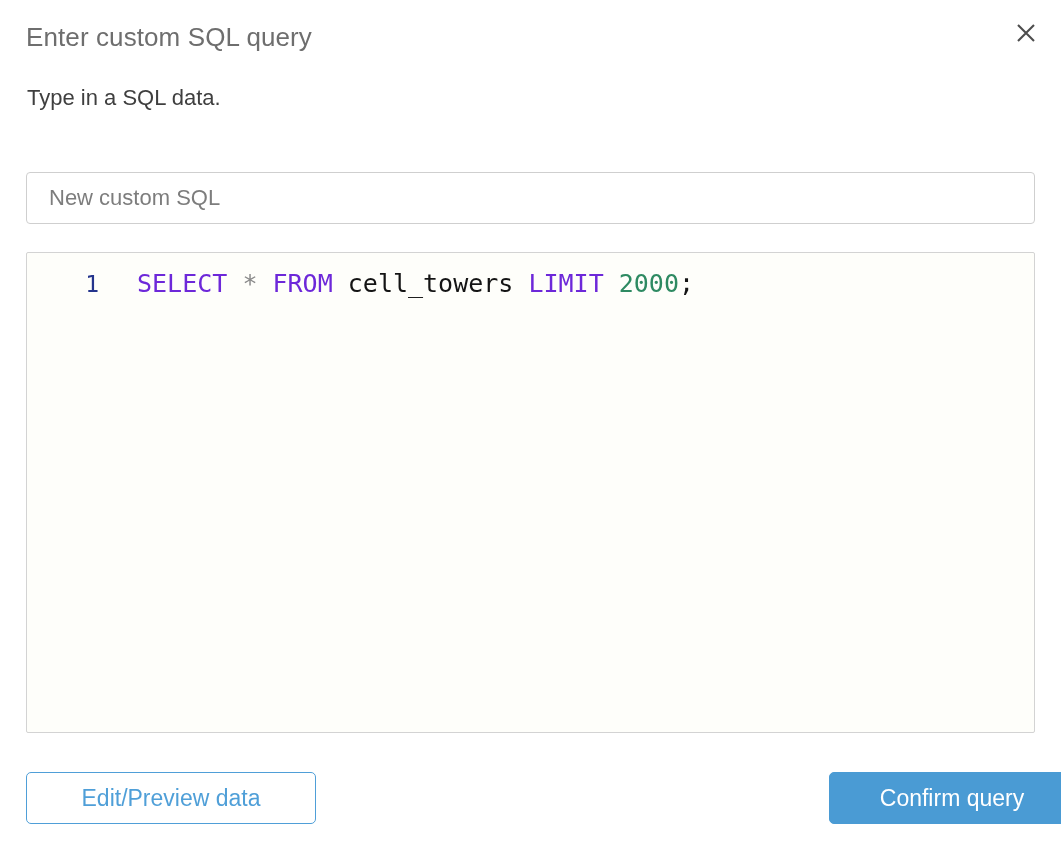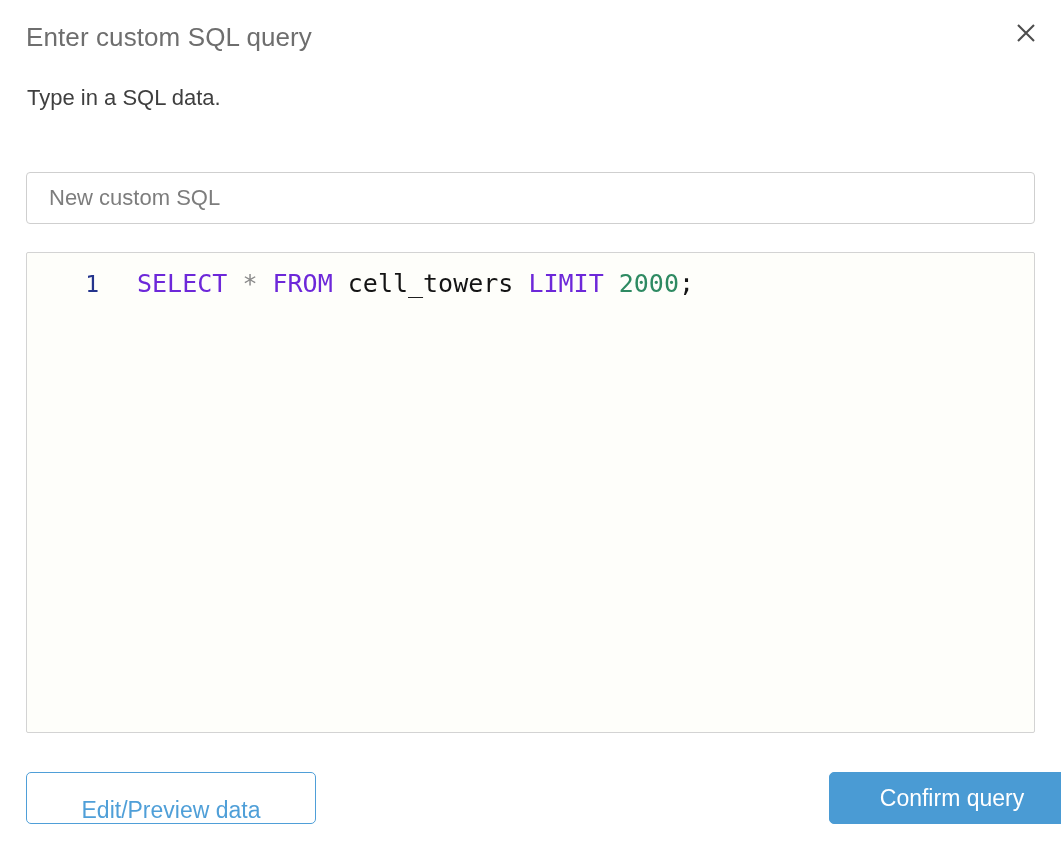--- a/index.html
+++ b/index.html
@@ -140,21 +140,21 @@
     box-sizing: border-box;
     border: 1px solid #4f9fd8;
     border-radius: 5px;
     background: #ffffff;
     color: #4f9fd8;
     font-family: "Liberation Sans", sans-serif;
     font-size: 23px;
     line-height: 50px;
     text-align: center;
     cursor: pointer;
-    padding: 12px;
+    padding: 0;
     white-space: nowrap;
   }
 
   .btn-primary {
     position: absolute;
     left: 829px;
     top: 772px;
     width: 246px;
     height: 52px;
     box-sizing: border-box;

